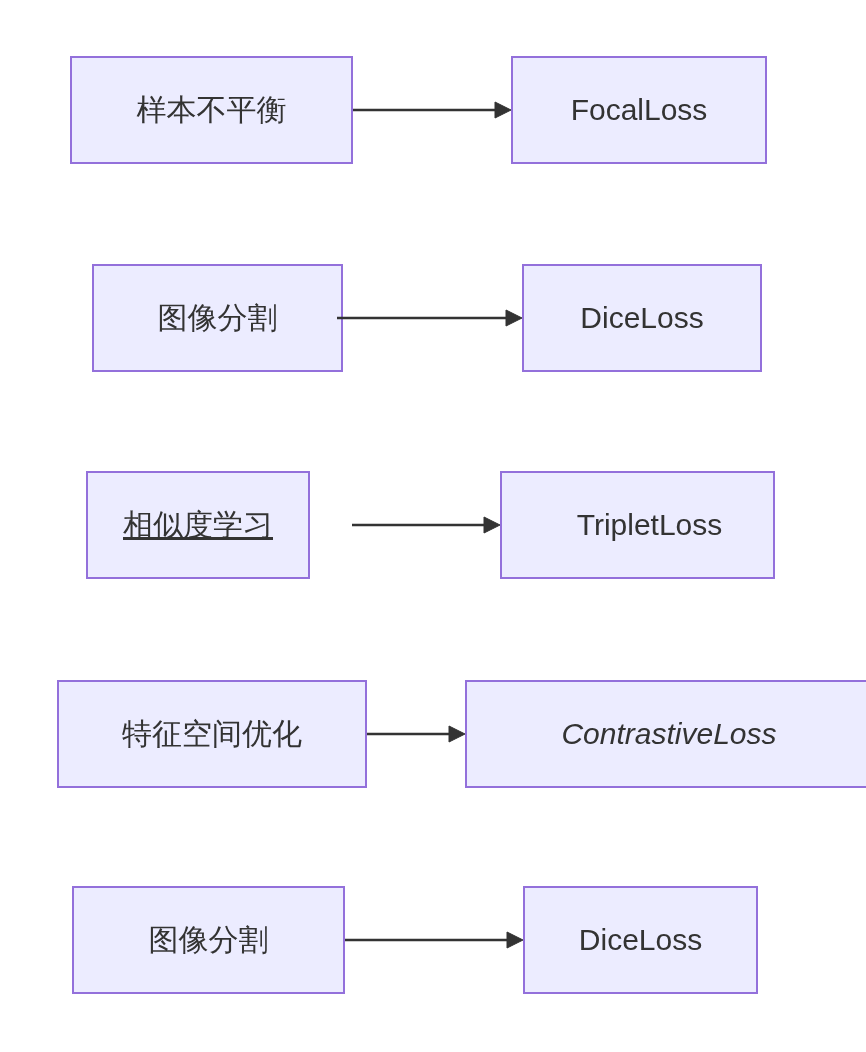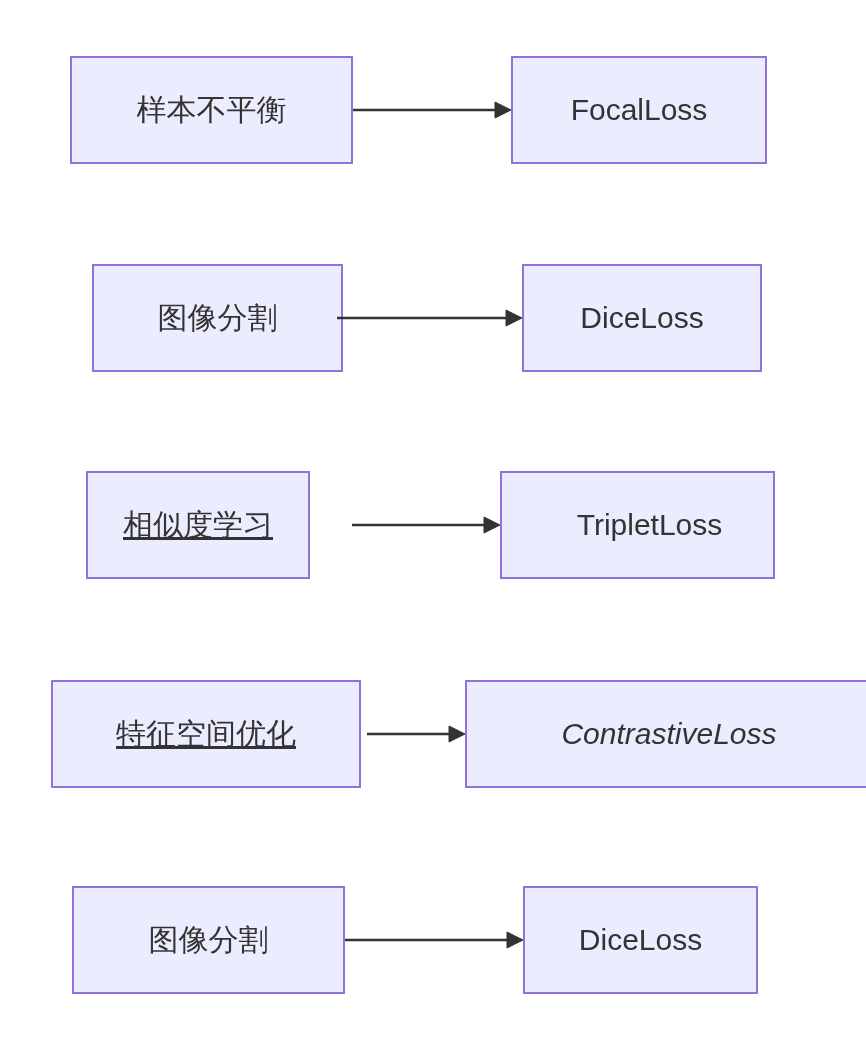--- a/index.html
+++ b/index.html
@@ -73,21 +73,21 @@
     <span>相似度学习</span>
   </div>
   <svg class="arrow" style="left:352px; top:510px;" width="148" height="30" viewBox="0 0 148 30">
     <line x1="0" y1="15" x2="133" y2="15"></line>
     <polygon points="132,7 148,15 132,23"></polygon>
   </svg>
   <div class="node" style="left:500px; top:471px; width:275px;padding-left:24px;">
     <span>TripletLoss</span>
   </div>
 
-  <div class="node" style="left:51px; top:680px; width:310px;text-decoration:underline;">
+  <div class="node" style="left:57px; top:680px; width:310px;">
     <span>特征空间优化</span>
   </div>
   <svg class="arrow" style="left:367px; top:719px;" width="98" height="30" viewBox="0 0 98 30">
     <line x1="0" y1="15" x2="83" y2="15"></line>
     <polygon points="82,7 98,15 82,23"></polygon>
   </svg>
   <div class="node" style="left:465px; top:680px; width:408px;font-style:italic;">
     <span>ContrastiveLoss</span>
   </div>
 

